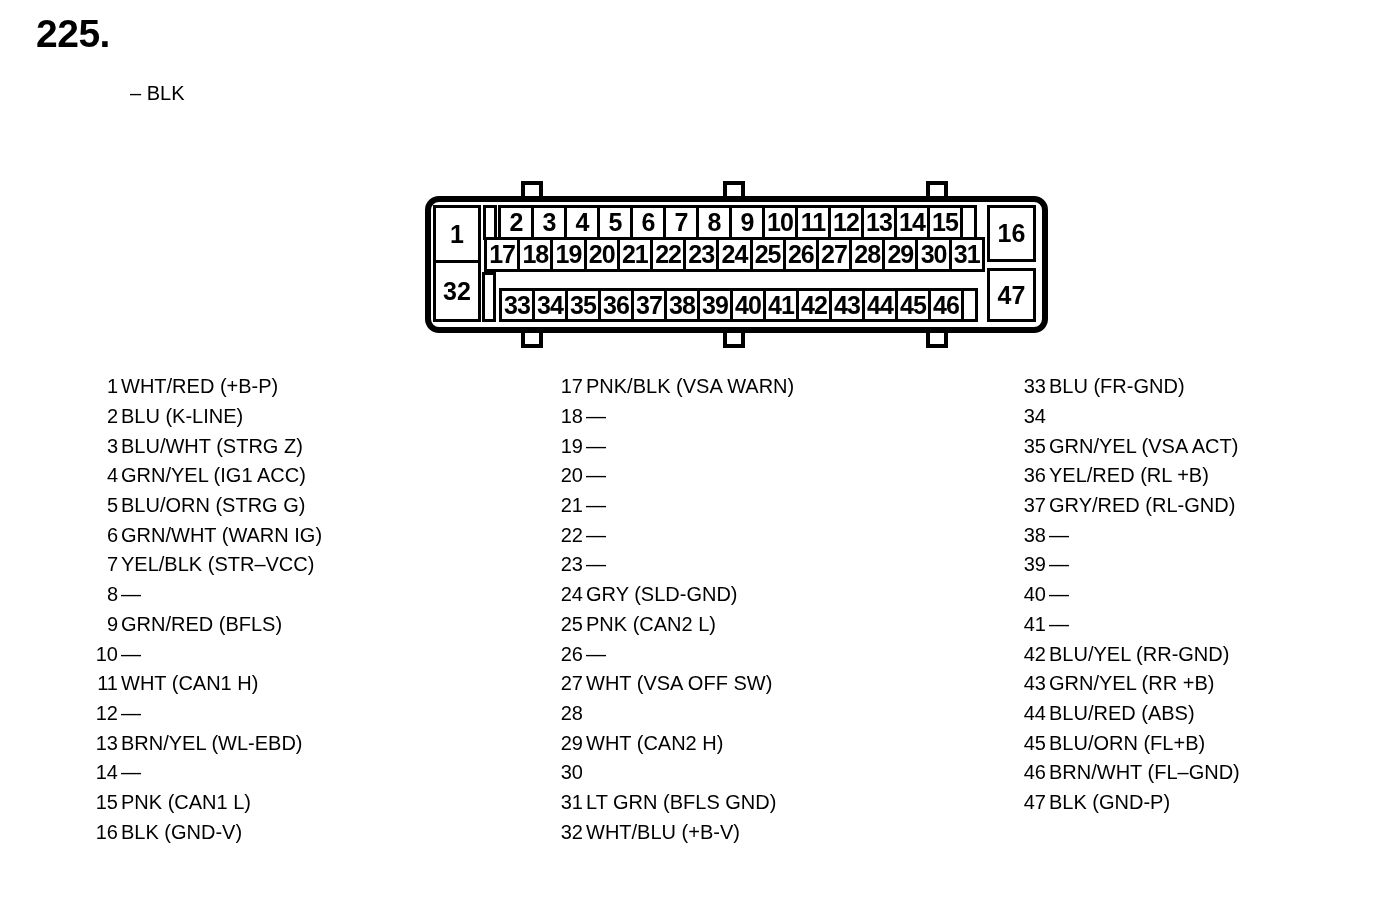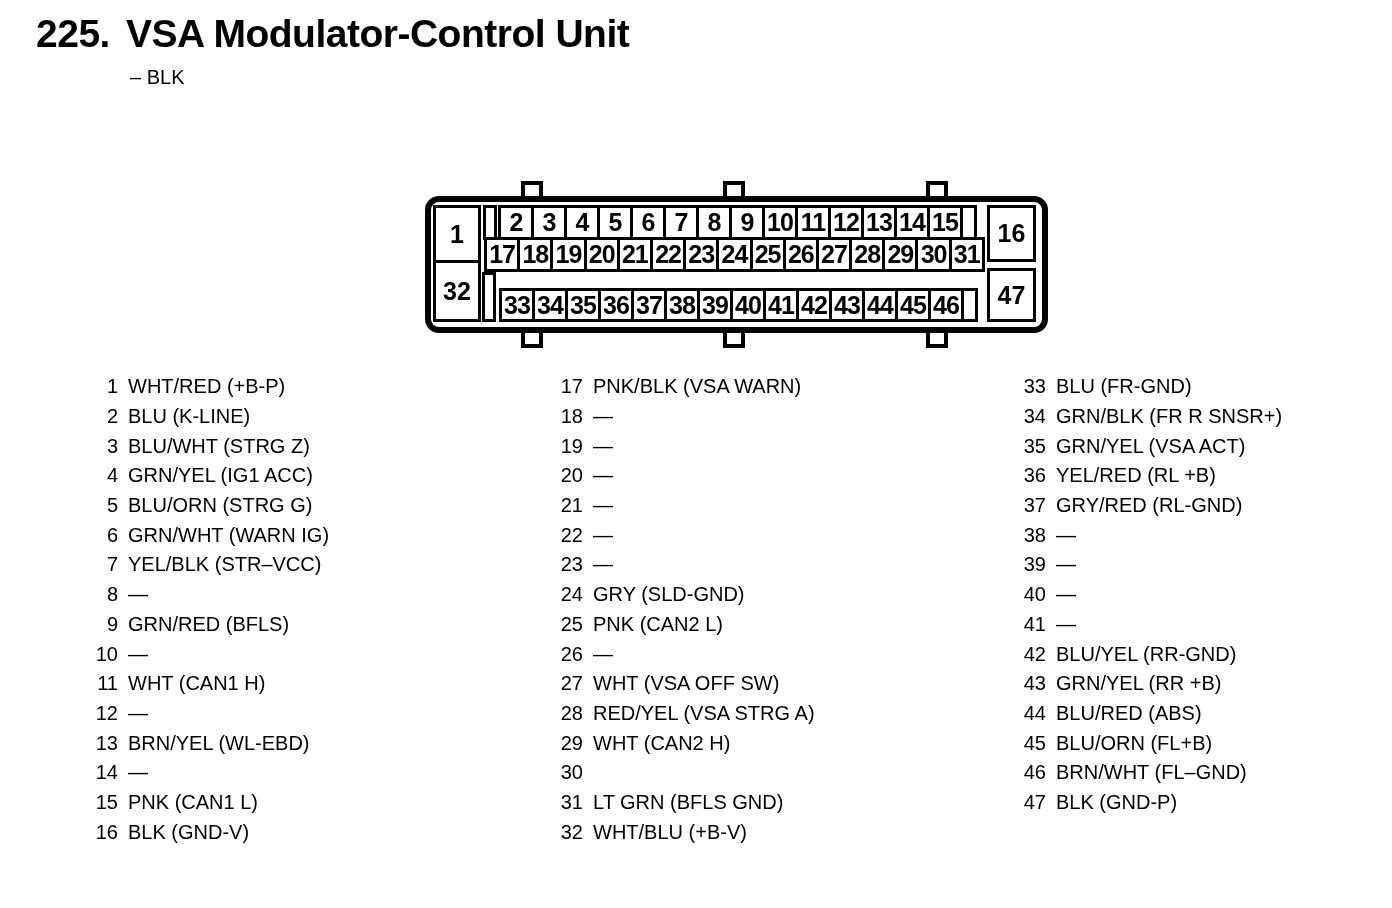--- a/index.html
+++ b/index.html
@@ -4,23 +4,23 @@
 <style>
   html,body{margin:0;padding:0;background:#fff;}
   body{
     width:1392px;height:908px;position:relative;overflow:hidden;
     font-family:"Liberation Sans","DejaVu Sans",sans-serif;color:#000;
   }
   
   .title{
     position:absolute;left:36px;top:14px;margin:0;
     font-size:39px;font-weight:bold;line-height:40px;letter-spacing:-0.5px;
-    display:flex;gap:16px;white-space:nowrap;
-  }
-  .notes{position:absolute;left:130px;top:63px;font-size:20px;}
+    display:flex;white-space:nowrap;
+  }
+  .notes{position:absolute;left:130px;top:79px;font-size:20px;}
   .bullet-line{height:29.5px;display:flex;align-items:center;white-space:nowrap;}
 
   
   .connector{
     position:absolute;left:425px;top:196px;width:623px;height:137px;
     box-sizing:border-box;border:6px solid #000;border-radius:14px;background:#fff;
   }
   .tab{
     position:absolute;width:22px;height:15px;box-sizing:border-box;
     background:#fff;border:4px solid #000;
@@ -53,28 +53,27 @@
     font-weight:bold;font-size:25px;letter-spacing:-1px;
   }
   .row-mid .pcell{width:36.2px;}
   .crow .pcell:not(:first-child){margin-left:-3px;}
 
   
   .pin-col{position:absolute;top:372px;}
   .col-1{left:80px;} .col-2{left:545px;} .col-3{left:1008px;}
   .pin-row{height:29.7px;display:flex;align-items:center;font-size:20px;white-space:nowrap;}
   .pin-num{flex:0 0 38px;width:38px;text-align:right;}
-  .pin-label{margin-left:10px;}
+  .pin-label{margin-left:3px;}
 </style>
 </head>
 <body>
 
 <h1 class="title">
   <span>225.</span>
-  <span>VSA Modulator-Control Unit</span>
 </h1>
 
 <div class="notes">
     <div class="bullet-line">– BLK</div>
   </div>
 
 <div class="connector">
   <div class="tab tab-top tab-1"></div>
   <div class="tab tab-top tab-2"></div>
   <div class="tab tab-top tab-3"></div>
@@ -249,21 +248,20 @@
     <div class="pin-row">
       <span class="pin-num">26</span>
       <span class="pin-label">—</span>
     </div>
     <div class="pin-row">
       <span class="pin-num">27</span>
       <span class="pin-label">WHT (VSA OFF SW)</span>
     </div>
     <div class="pin-row">
       <span class="pin-num">28</span>
-      <span class="pin-label">RED/YEL (VSA STRG A)</span>
     </div>
     <div class="pin-row">
       <span class="pin-num">29</span>
       <span class="pin-label">WHT (CAN2 H)</span>
     </div>
     <div class="pin-row">
       <span class="pin-num">30</span>
     </div>
     <div class="pin-row">
       <span class="pin-num">31</span>
@@ -274,21 +272,20 @@
       <span class="pin-label">WHT/BLU (+B-V)</span>
     </div>
   </div>
 <div class="pin-col col-3">
     <div class="pin-row">
       <span class="pin-num">33</span>
       <span class="pin-label">BLU (FR-GND)</span>
     </div>
     <div class="pin-row">
       <span class="pin-num">34</span>
-      <span class="pin-label">GRN/BLK (FR R SNSR+)</span>
     </div>
     <div class="pin-row">
       <span class="pin-num">35</span>
       <span class="pin-label">GRN/YEL (VSA ACT)</span>
     </div>
     <div class="pin-row">
       <span class="pin-num">36</span>
       <span class="pin-label">YEL/RED (RL +B)</span>
     </div>
     <div class="pin-row">

